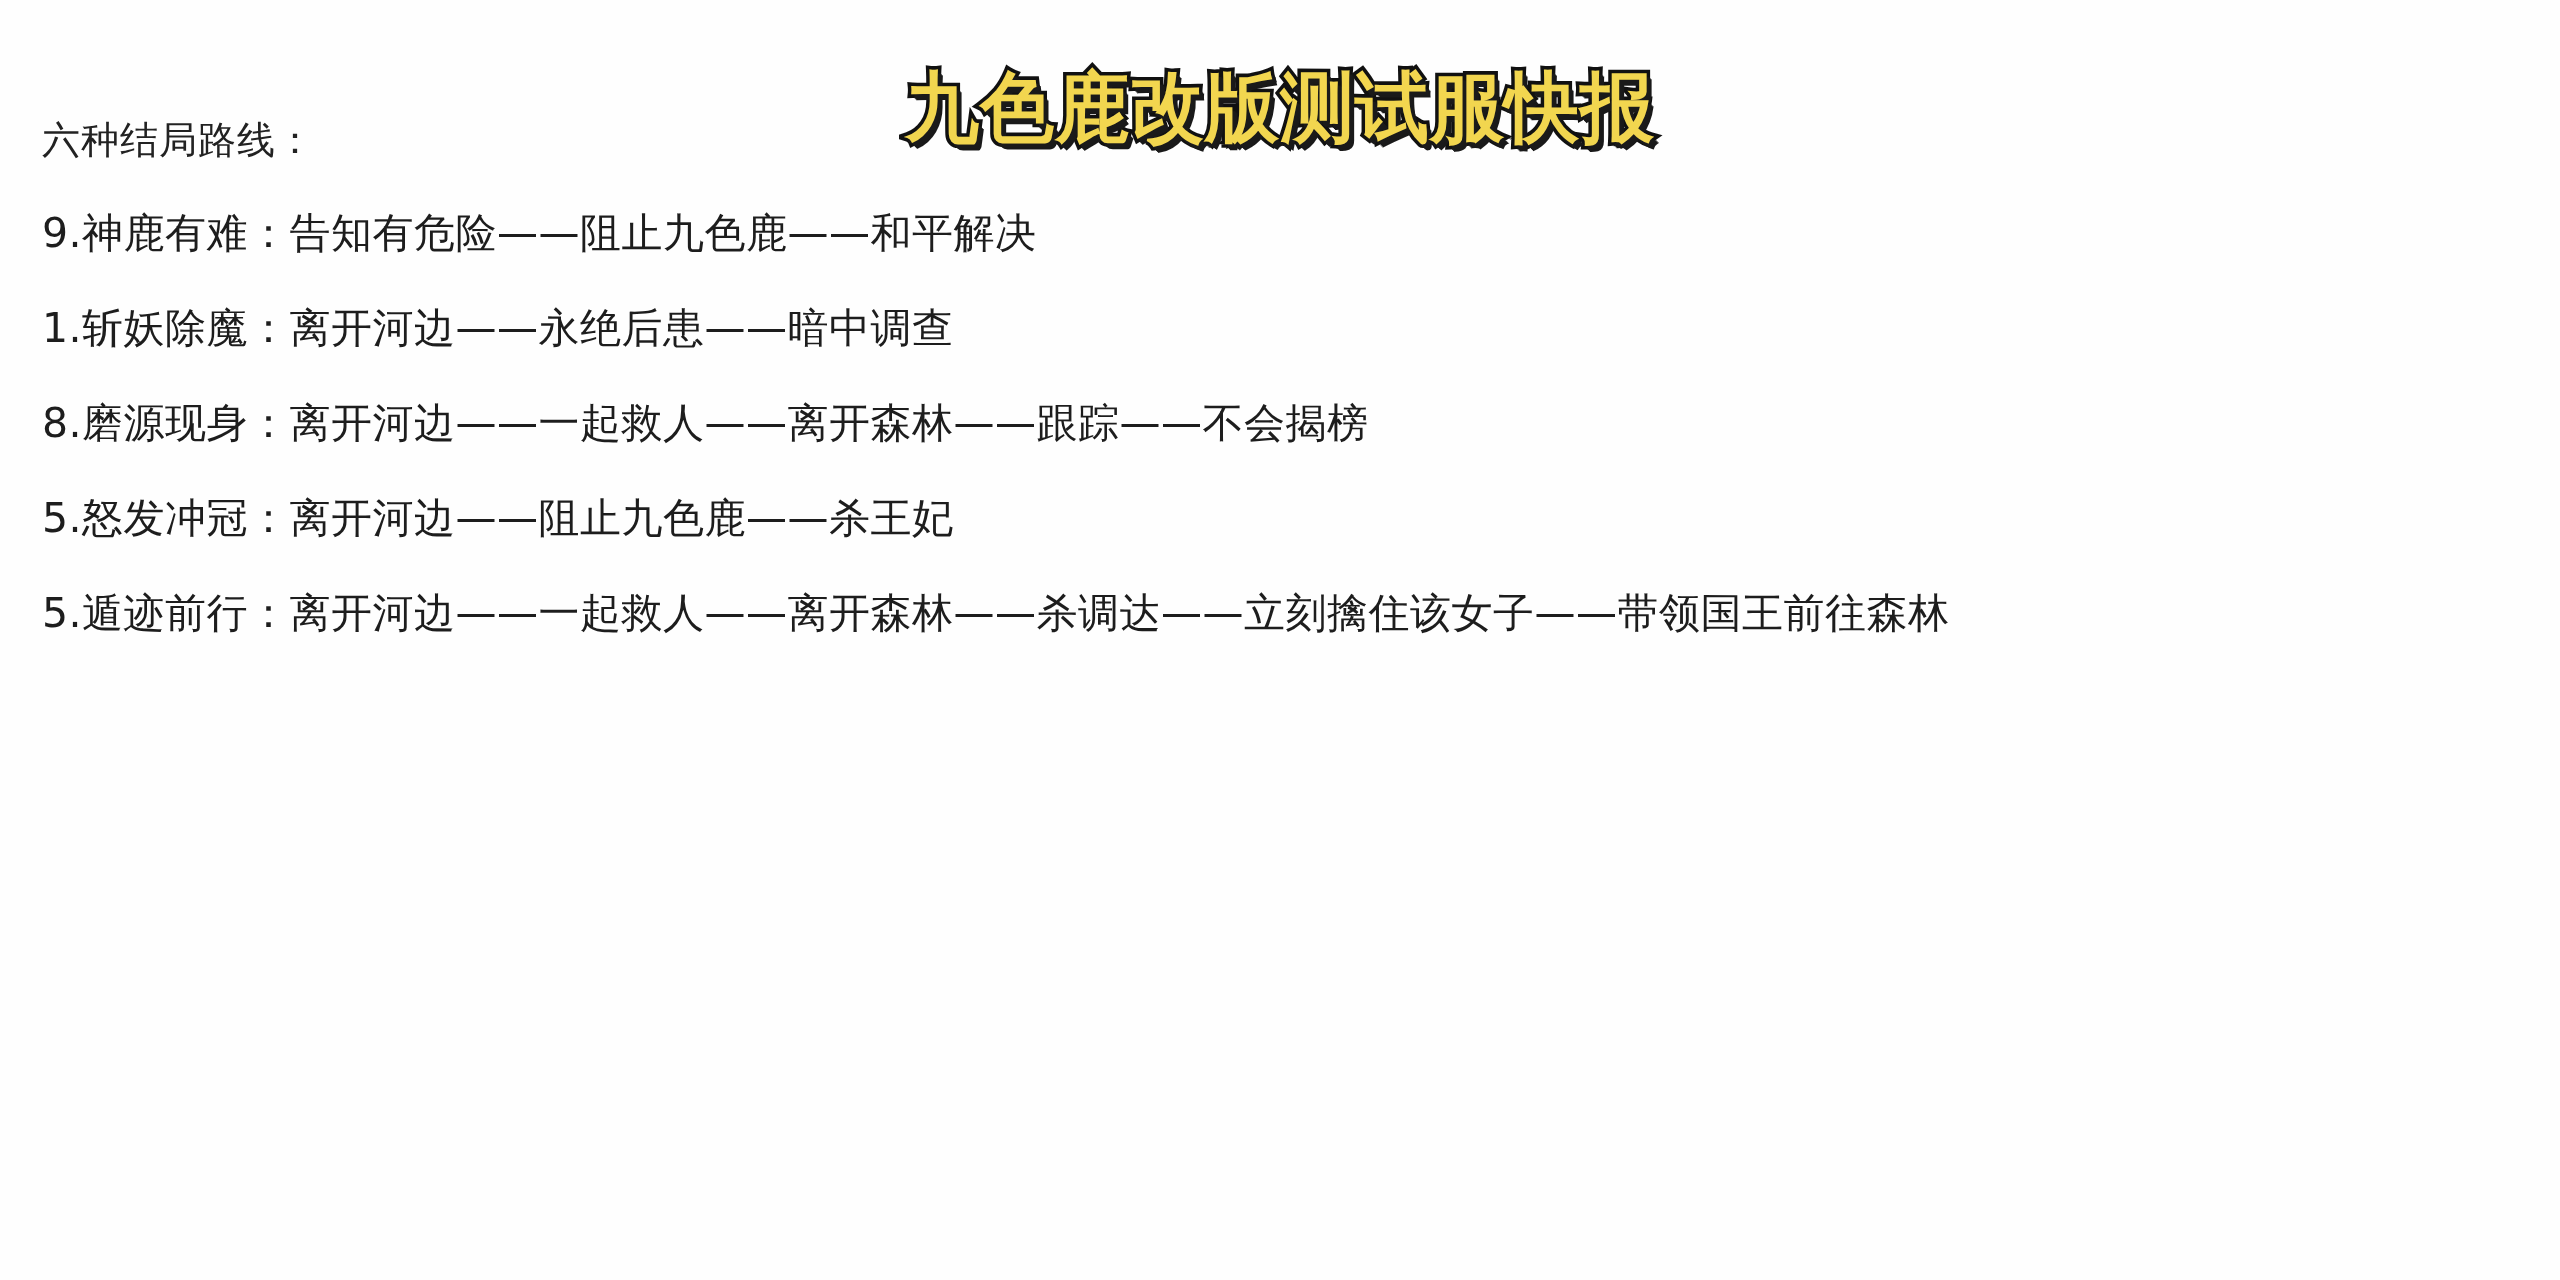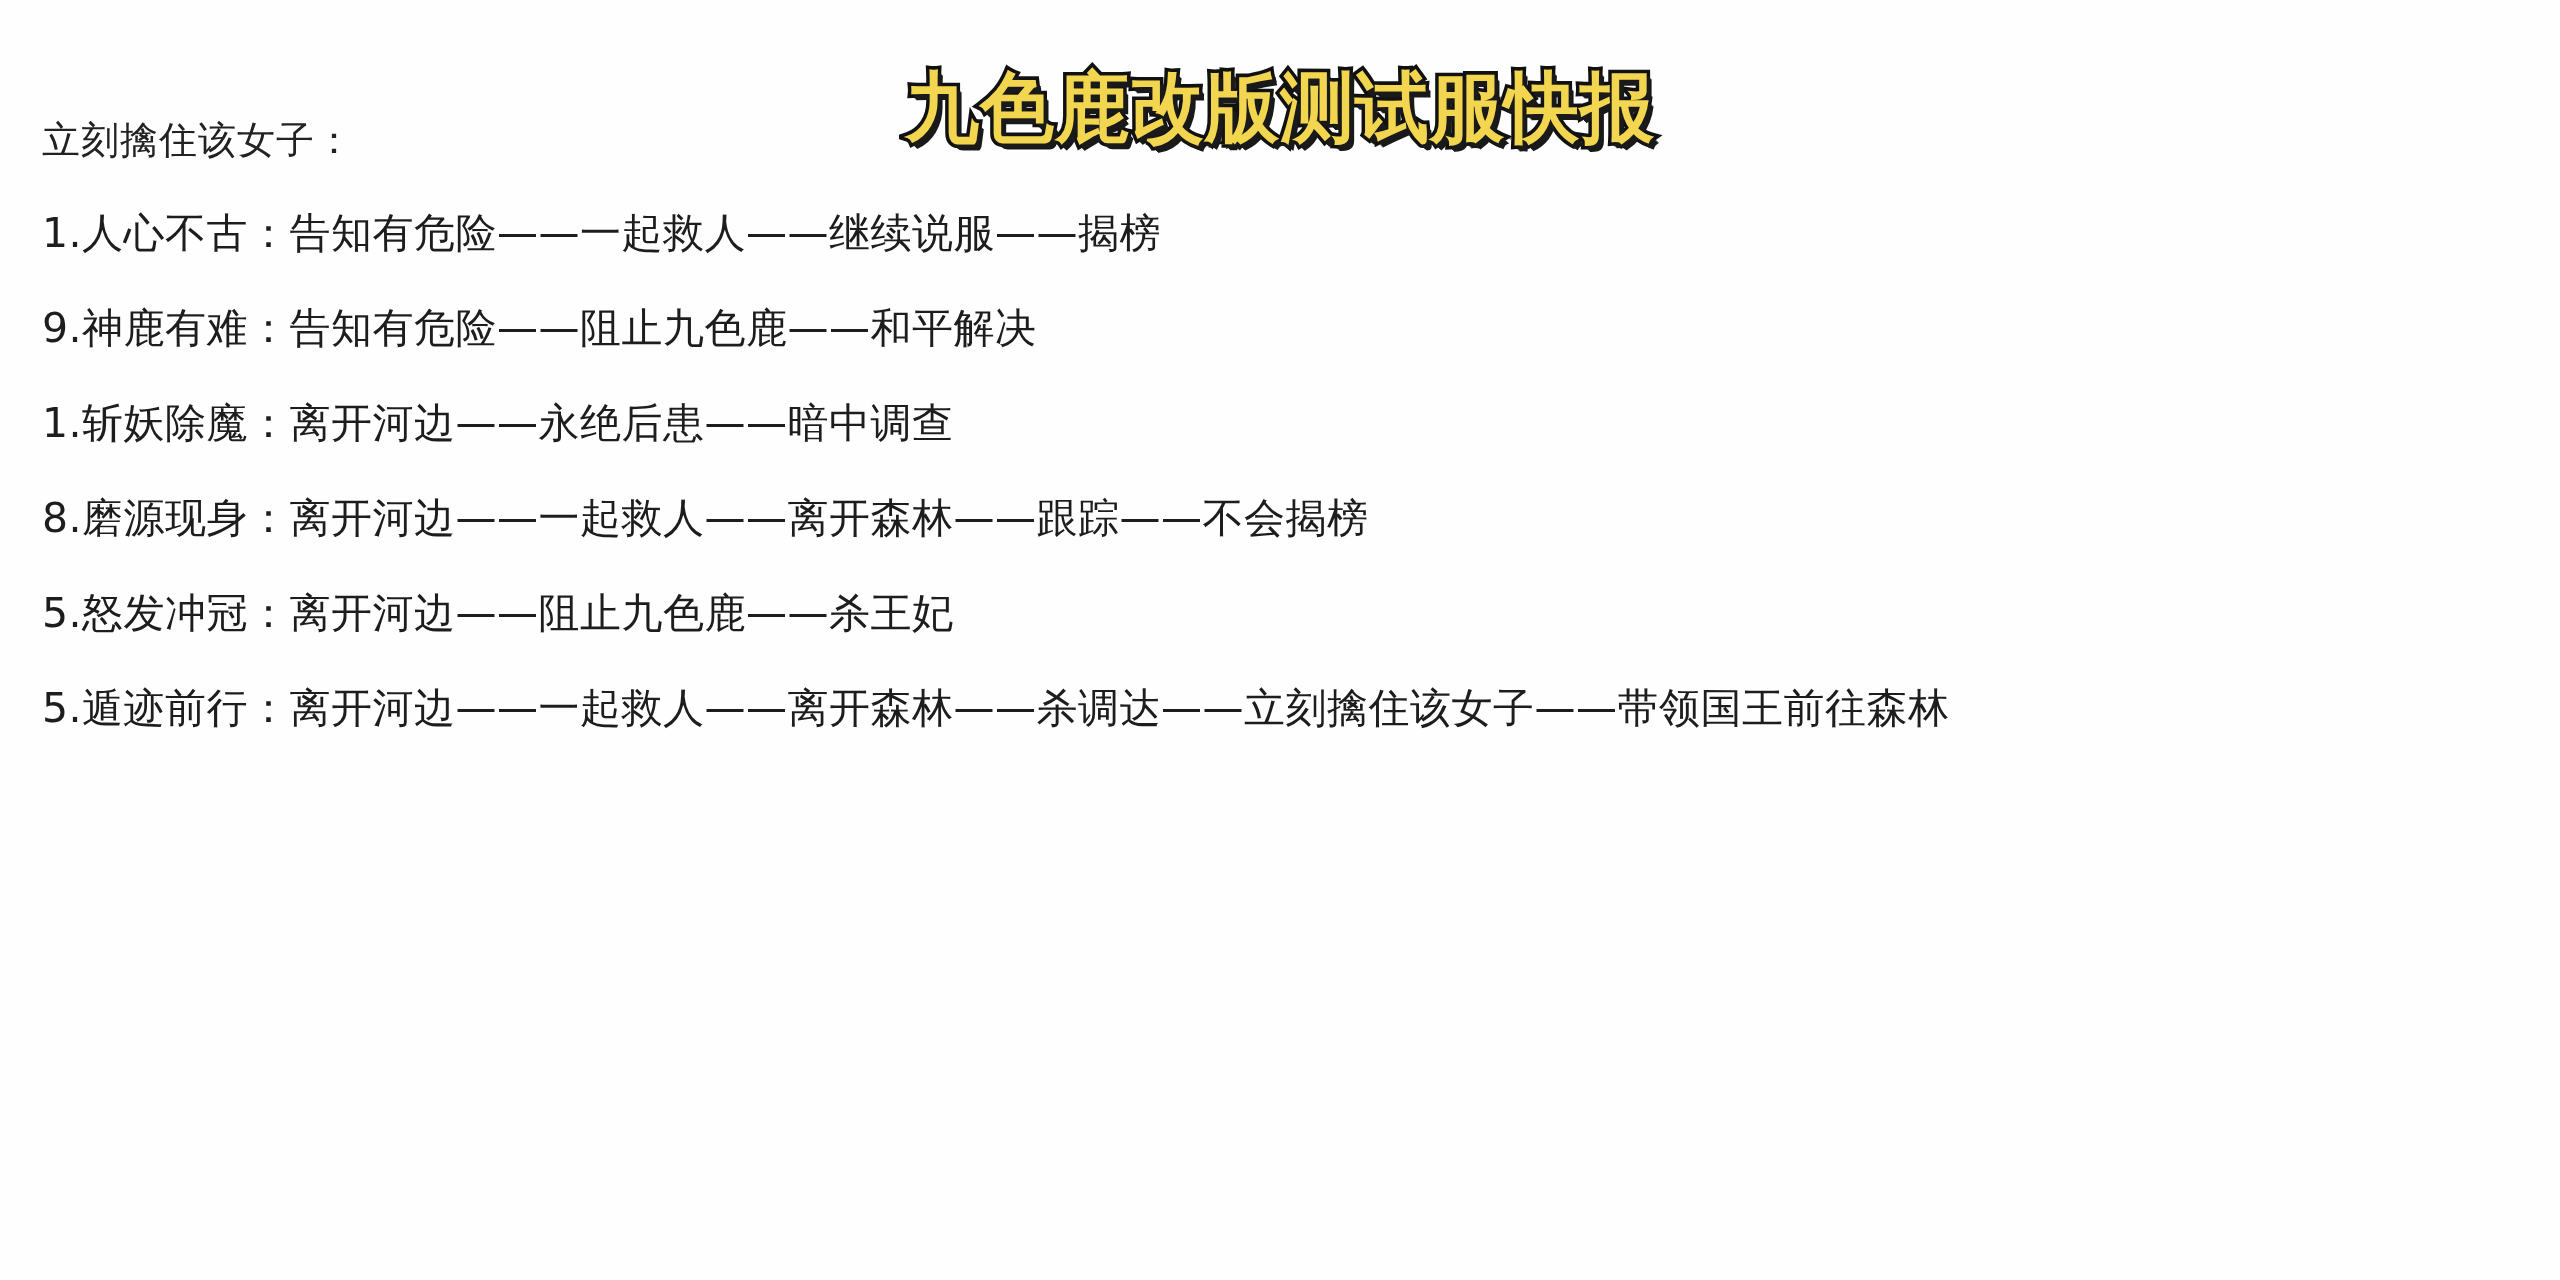--- a/index.html
+++ b/index.html
@@ -84,24 +84,23 @@
 <body>
 
 <div class="page">
 
   <div class="title-wrap">
     <h1 class="title">九色鹿改版测试服快报</h1>
   </div>
 
   <div class="content">
 
-    <p class="lead">立刻擒住该女子：</p>
+    <p class="lead">六种结局路线：</p>
 
     <ul class="routes">
-      <li class="route-line">1.人心不古：告知有危险——一起救人——继续说服——揭榜</li>
       <li class="route-line">9.神鹿有难：告知有危险——阻止九色鹿——和平解决</li>
       <li class="route-line">1.斩妖除魔：离开河边——永绝后患——暗中调查</li>
       <li class="route-line">8.磨源现身：离开河边——一起救人——离开森林——跟踪——不会揭榜</li>
       <li class="route-line">5.怒发冲冠：离开河边——阻止九色鹿——杀王妃</li>
       <li class="route-line">5.遁迹前行：离开河边——一起救人——离开森林——杀调达——立刻擒住该女子——带领国王前往森林</li>
     </ul>
 
   </div>
 </div>
 

